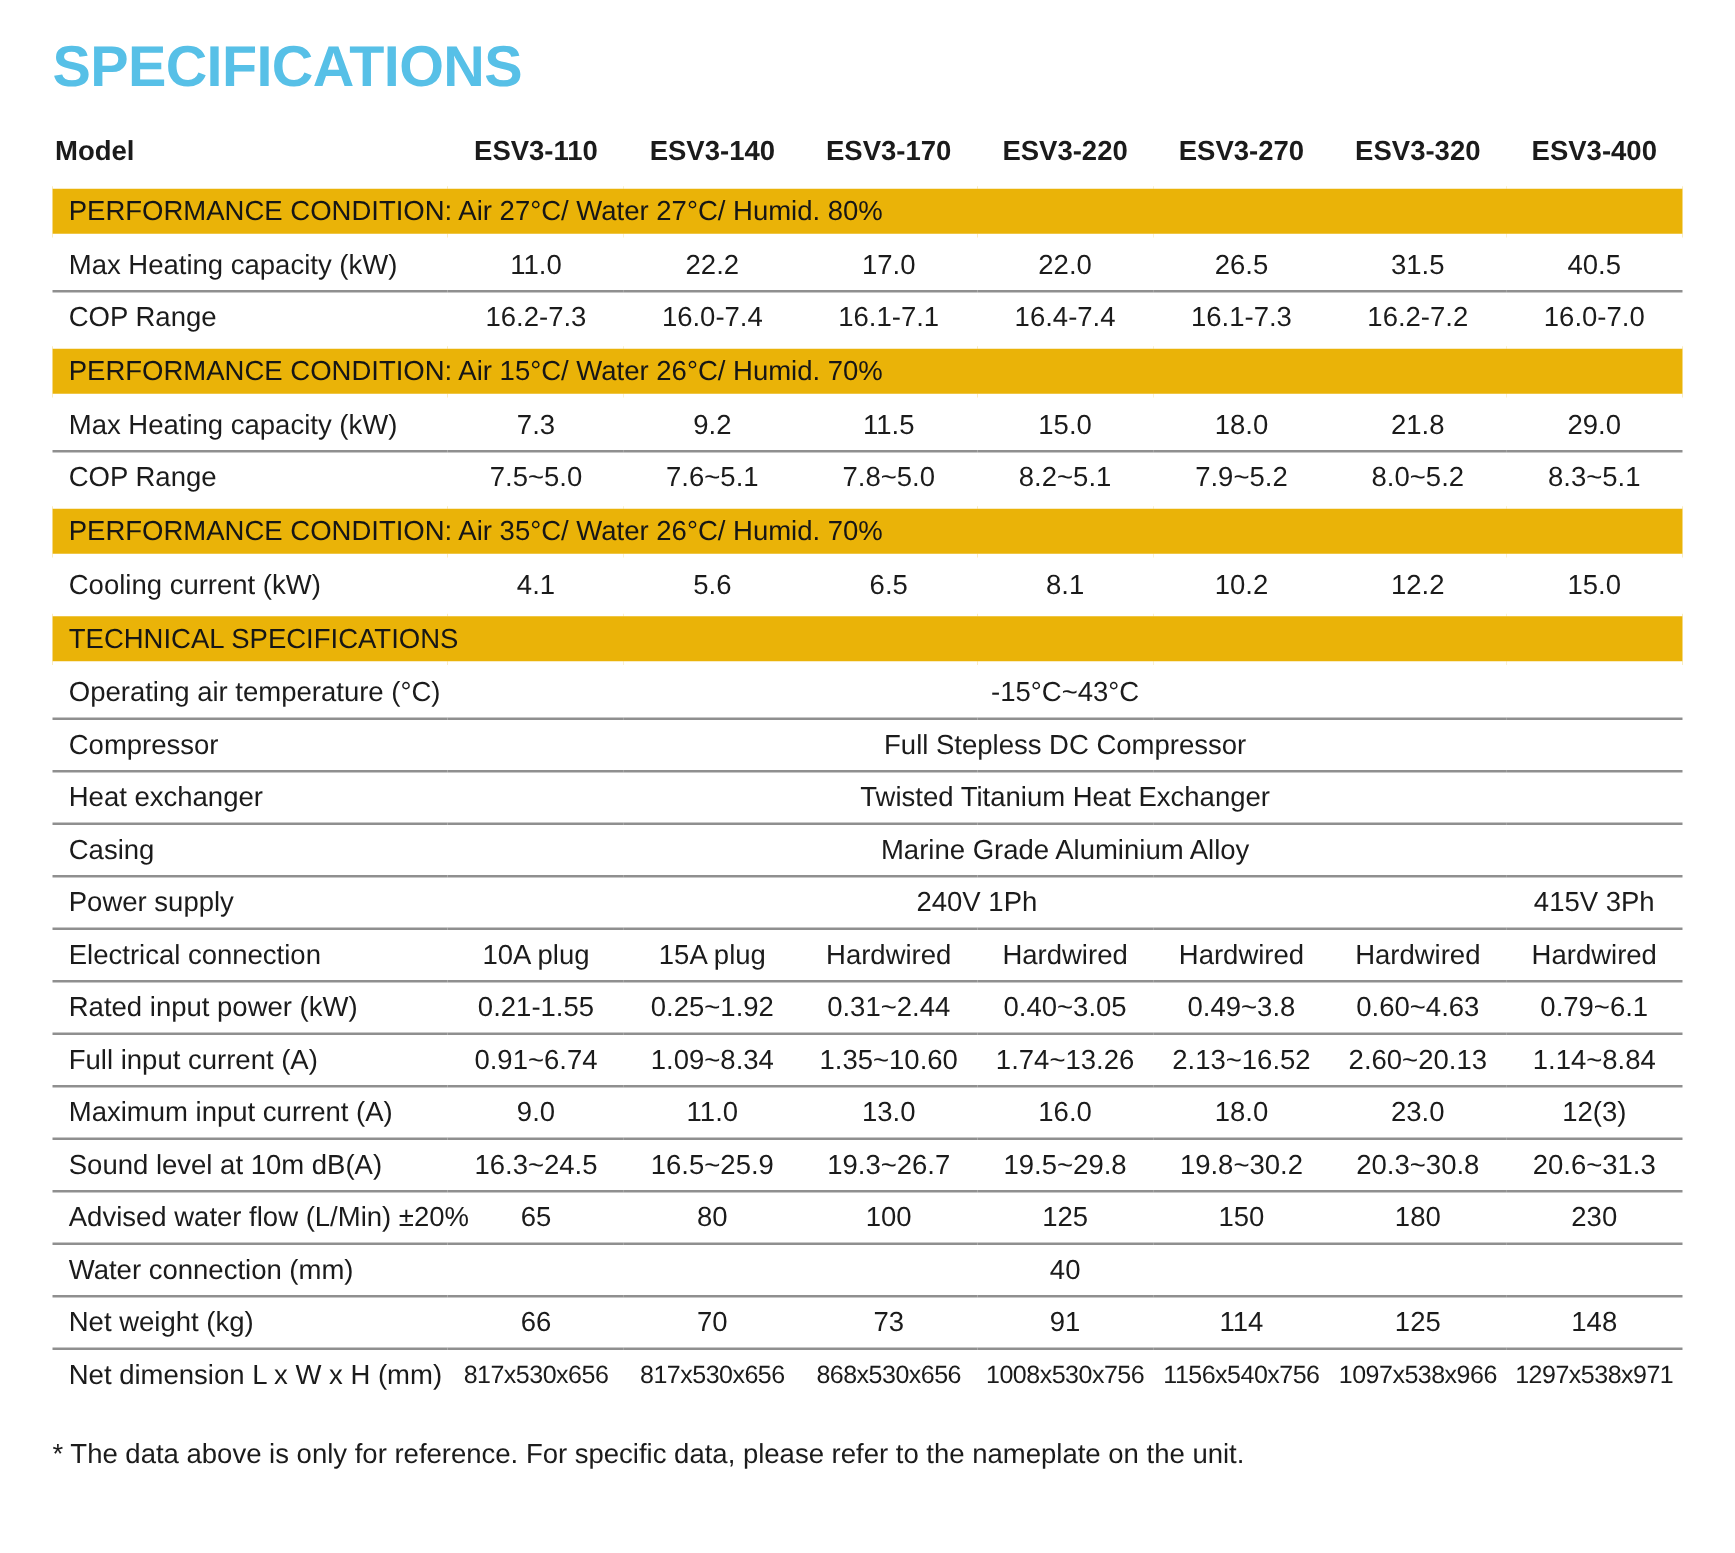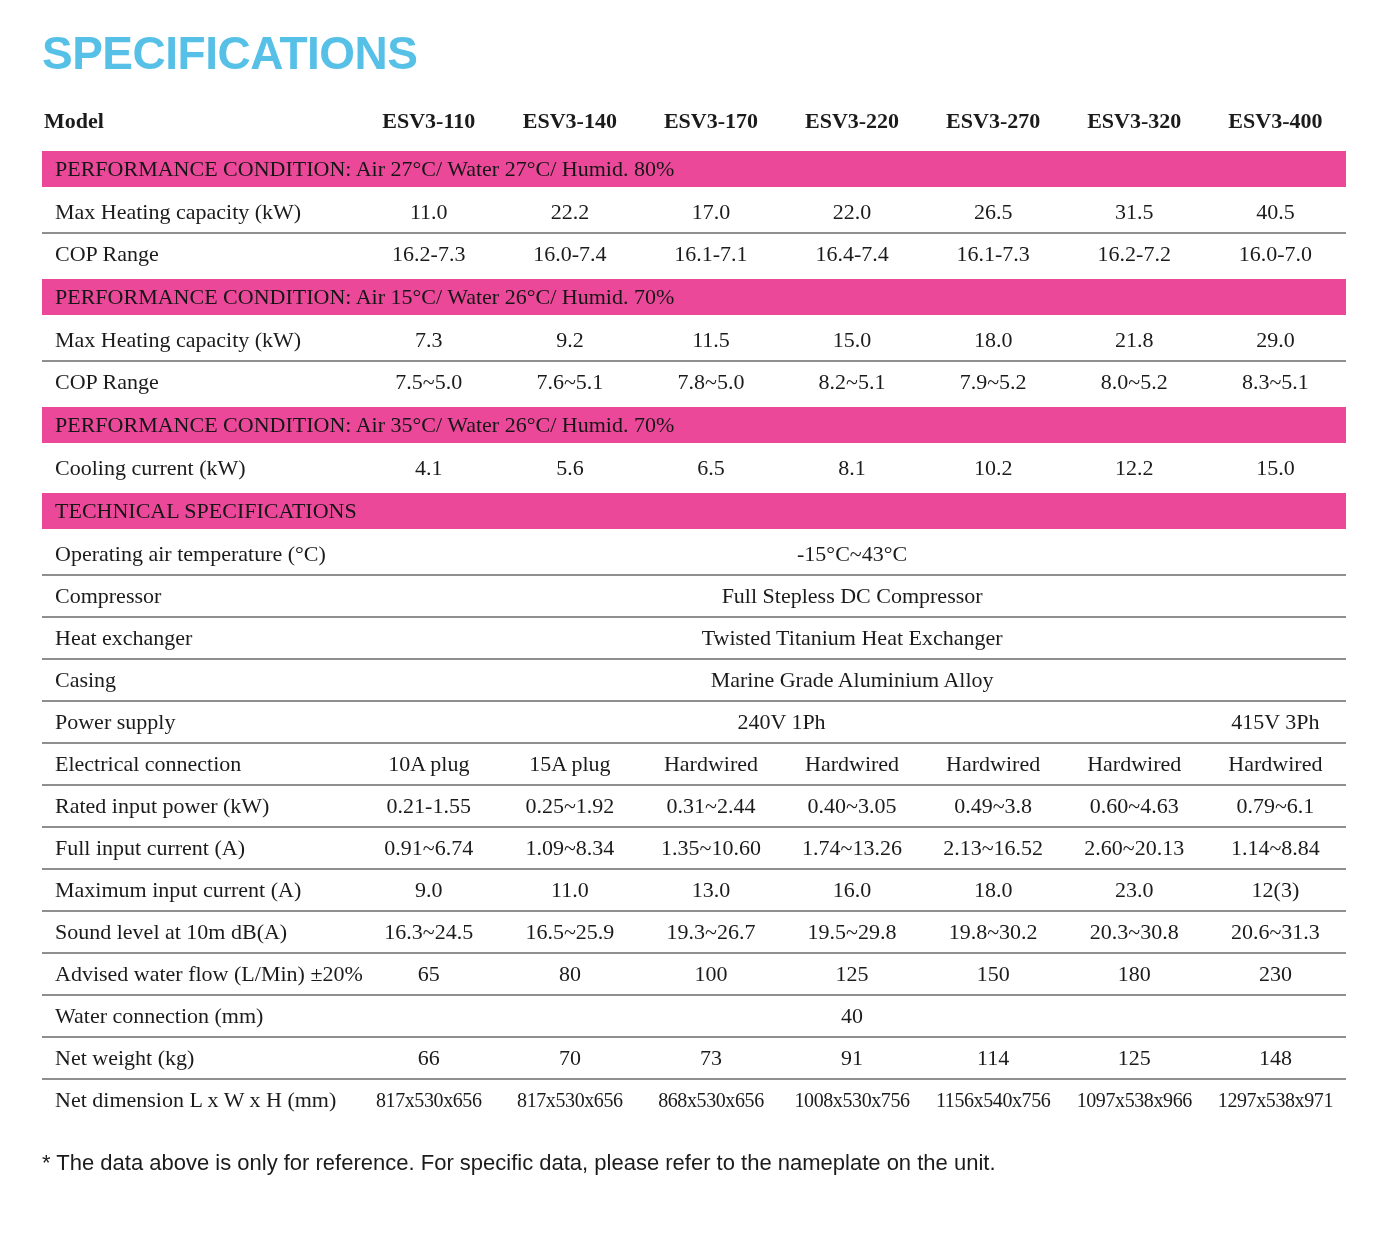--- a/index.html
+++ b/index.html
@@ -14,35 +14,34 @@
     color:#57c0e7;
     font-size:46px;
     font-weight:bold;
     letter-spacing:-0.5px;
     margin:4px 0 24px 0;
   }
   table.spec {
     border-collapse:collapse;
     table-layout:fixed;
     width:1304px;
-    font-family:Liberation Serif, serif;
   }
   col.c-label { width:316px; }
   col.c-val   { width:141px; }
 
   thead th {
     font-size:22px;
     font-weight:bold;
     padding:4px 0 12px 0;
     white-space:nowrap;
   }
   thead th.label { text-align:left; padding-left:2px; }
 
   tr.band-row td {
-    background:#ec4899;
+    background:#eab308;
     border-top:5px solid #ffffff;
     border-bottom:5px solid #ffffff;
     font-size:22px;
     font-weight:normal;
     color:#161616;
     padding:5px 0 5px 13px;
     text-align:left;
     white-space:nowrap;
   }
   tr.data-row th, tr.data-row td {

